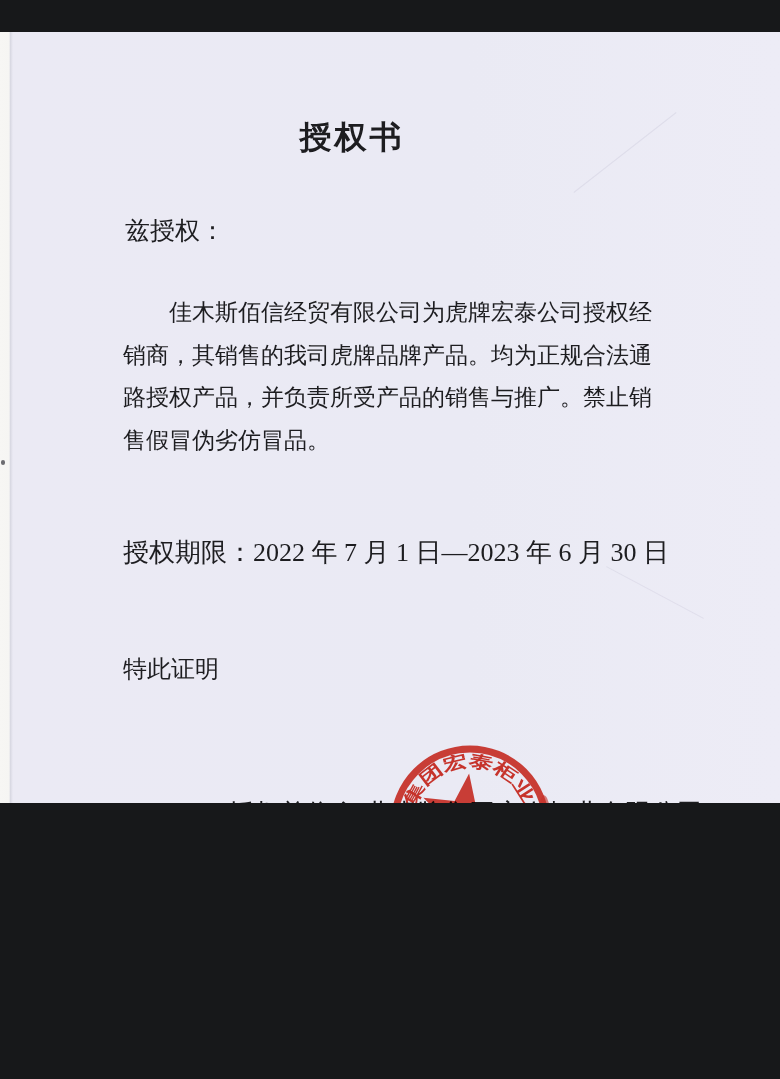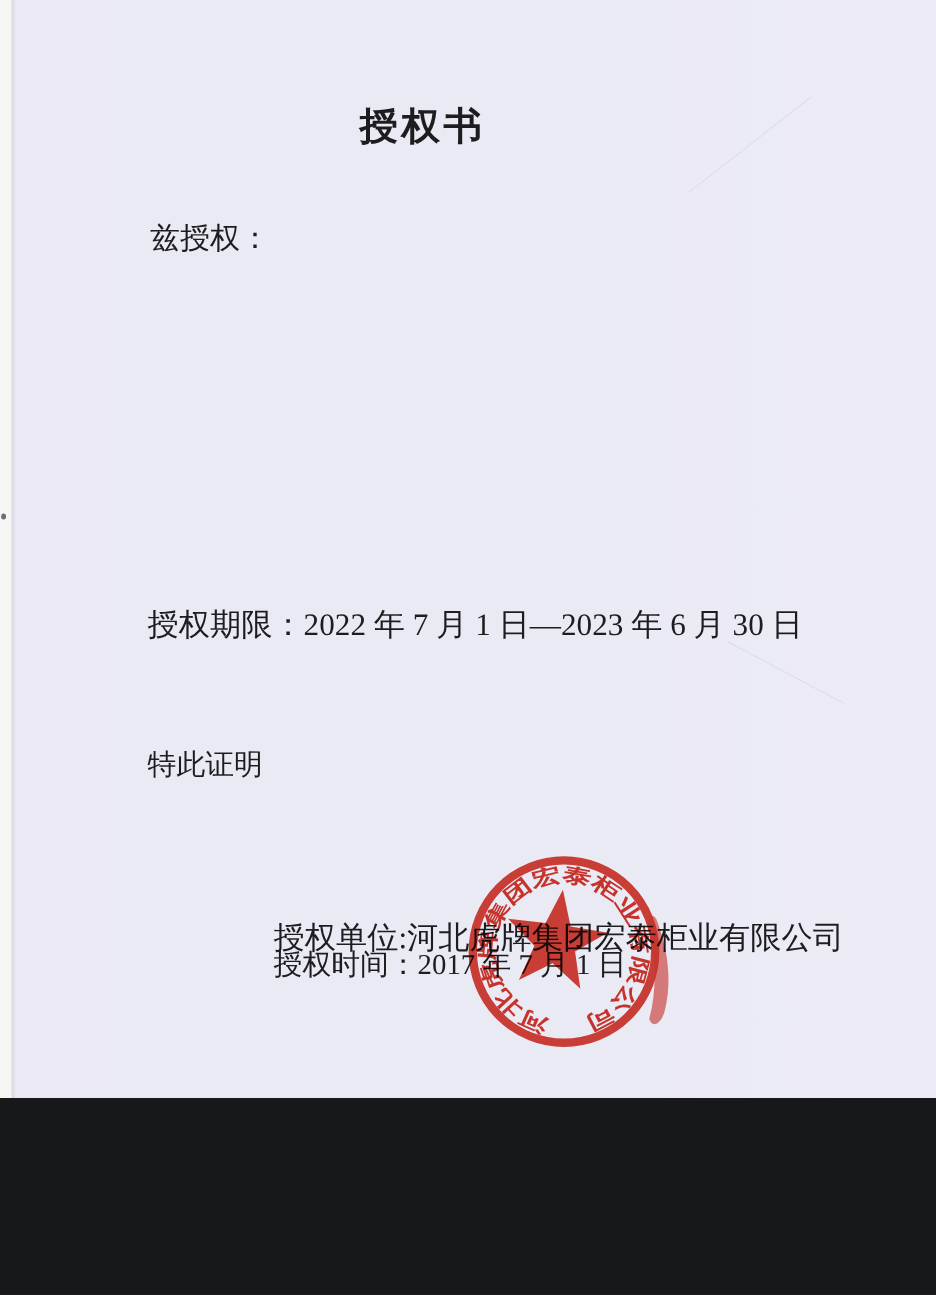--- a/index.html
+++ b/index.html
@@ -1,18 +1,18 @@
 <!DOCTYPE html>
 <html><head>
 <meta charset="utf-8">
 <style>
   * { margin:0; padding:0; box-sizing:border-box; }
   html,body { width:780px; height:1079px; overflow:hidden; background:#17181a; }
-  .screen { position:relative; width:780px; height:915px; overflow:hidden;
-            font-family:"Liberation Serif","DejaVu Serif",serif; color:#1d1d20; }
+  .screen { position:relative; width:780px; height:771px; overflow:hidden;
+            font-family:"Liberation Serif","DejaVu Serif",serif; color:#1d1d20;margin-top:32px; }
 
   
   .paper { position:absolute; left:0; top:0; width:780px; height:1050px;
            background:linear-gradient(90deg,#f7f6f4 0px,#f6f5f3 9px,#d9d9e3 10.5px,#ebeaf4 13px,#eaeaf4 60%,#edecf6 100%); }
   .page-shadow { position:absolute; left:0; top:1040px; width:780px; height:10px;
                  background:linear-gradient(#eaeaf4,#c9c9d0); }
   .scratch { position:absolute; height:1px; background:#d8d7e6; opacity:.7; }
   .speck { position:absolute; width:4px; height:5px; background:#4a4a50; border-radius:2px; opacity:.8; }
 
   
@@ -51,20 +51,26 @@
 
     <div class="scratch" style="left:560px; top:120px; width:130px; transform:rotate(-38deg);"></div>
     <div class="scratch" style="left:600px; top:560px; width:110px; transform:rotate(28deg);"></div>
     <div class="scratch" style="left:160px; top:940px; width:90px; transform:rotate(-12deg);"></div>
     <div class="speck" style="left:1px; top:428px;"></div>
 
     <div class="doc-title">授权书</div>
 
     <div class="salutation">兹授权：</div>
 
+    <div class="body-par">
+      <div class="line indent">佳木斯佰信经贸有限公司为虎牌宏泰公司授权经</div>
+      <div class="line">销商，其销售的我司虎牌品牌产品。均为正规合法通</div>
+      <div class="line">路授权产品，并负责所受产品的销售与推广。禁止销</div>
+      <div class="line">售假冒伪劣仿冒品。</div>
+    </div>
 
     <div class="period-line">授权期限：2022 年 7 月 1 日—2023 年 6 月 30 日</div>
 
     <div class="certify">特此证明</div>
 
     <div class="unit-line">授权单位:河北虎牌集团宏泰柜业有限公司</div>
 
     <div class="date-line">授权时间：2017 年 7 月 1 日</div>
 
     <svg class="stamp" viewBox="0 0 200 190" xmlns="http://www.w3.org/2000/svg">

